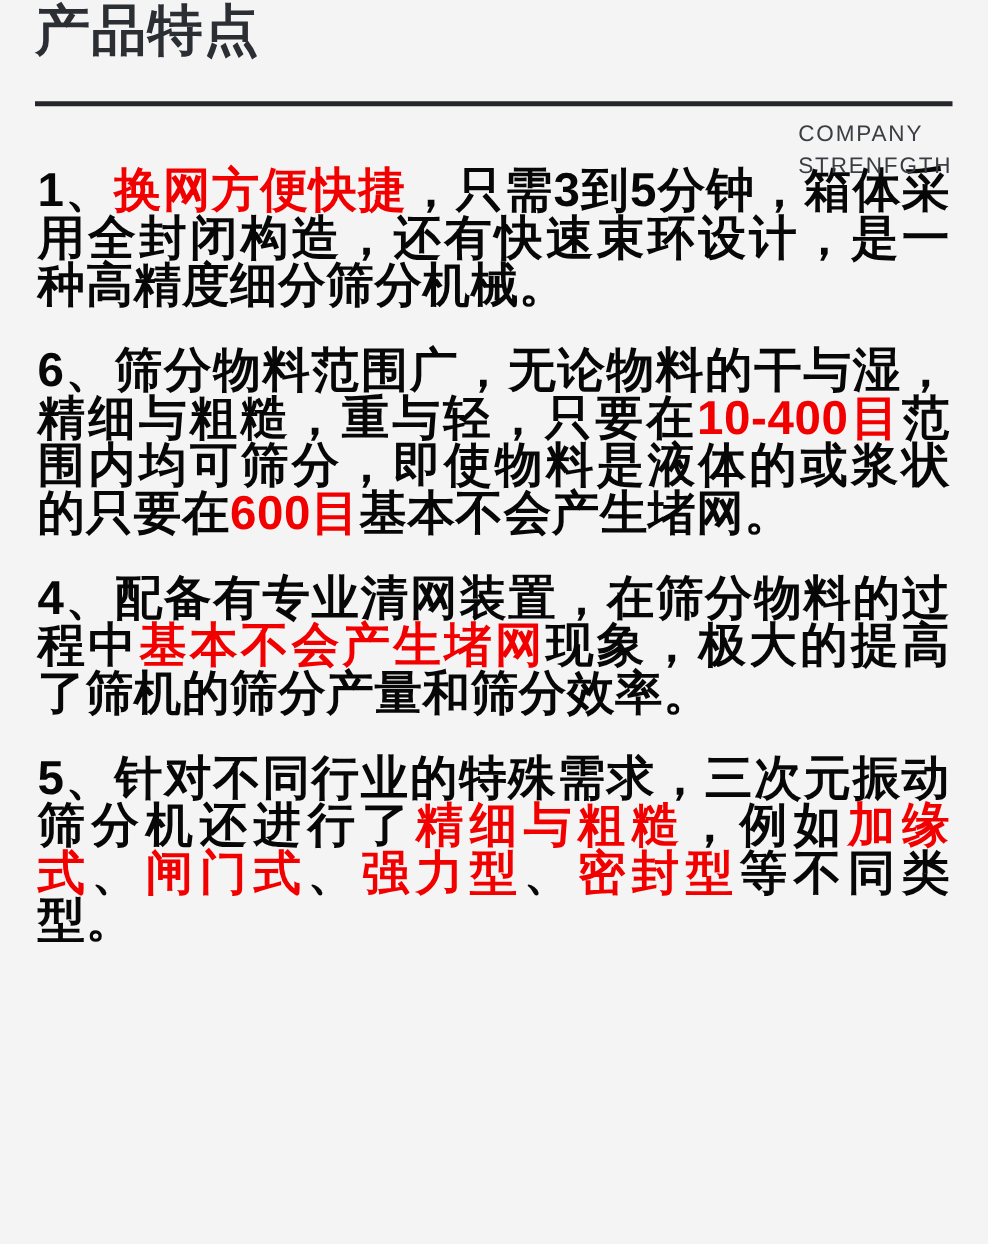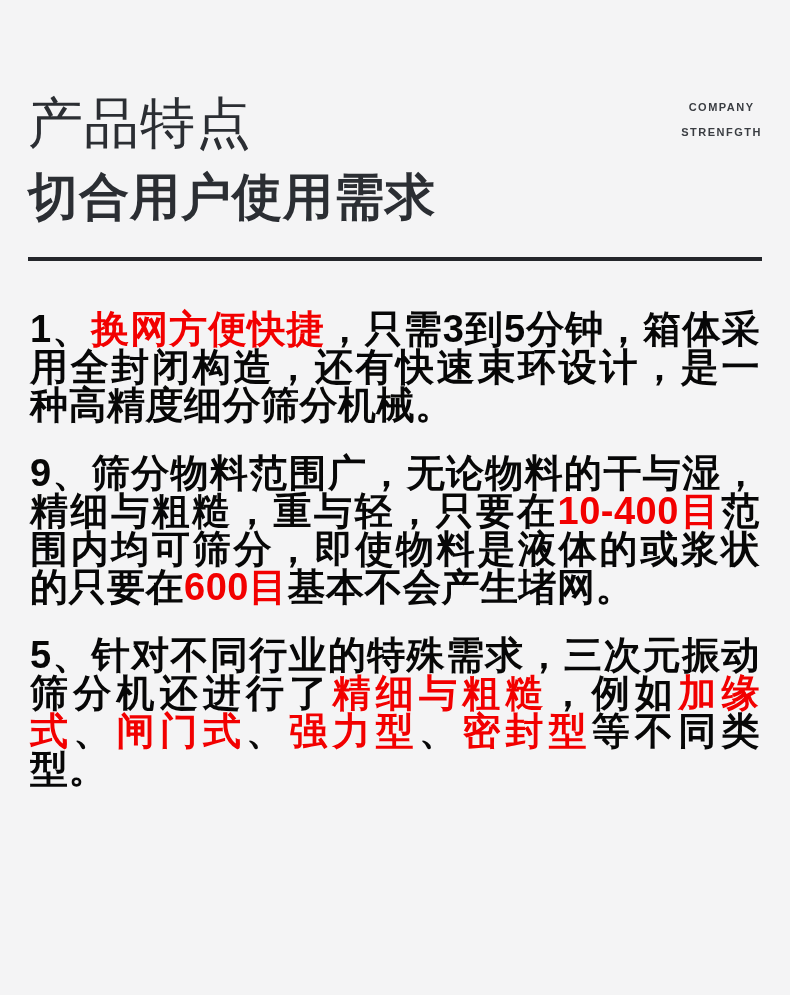--- a/index.html
+++ b/index.html
@@ -10,28 +10,27 @@
   html,body{width:790px;height:995px;}
   body{
     background:var(--bg);
     font-family:"Liberation Sans","DejaVu Sans",sans-serif;
     position:relative;
     overflow:hidden;
   }
   .page{width:790px;height:995px;padding:0 28px;position:relative;}
   .badge{
     position:absolute; top:95px; right:28px;
-    text-align:center; color:var(--badge);
-    font-size:11px; font-weight:bold; letter-spacing:1.5px;
+    text-align:left; color:var(--badge);
+    font-size:18px; font-weight:normal; letter-spacing:1.5px;
     line-height:25px;
   }
   .badge span{display:block;}
   h1.title{
-    padding-top:93px;
-    font-size:55px; line-height:1.12; font-weight:400;
+    font-size:44px; line-height:1.12; font-weight:700;
     color:var(--heading); letter-spacing:1px;
   }
   h2.subtitle{
     margin-top:14px;
     font-size:50px; line-height:1.12; font-weight:900;
     color:var(--heading); letter-spacing:1px;
   }
   .divider{
     margin-top:32px; height:4px; width:734px;
     background:var(--divider);
@@ -49,23 +48,23 @@
 <body>
 
 <div class="page">
 
   <div class="badge">
     <span>COMPANY</span>
     <span>STRENFGTH</span>
   </div>
 
   <h1 class="title">产品特点</h1>
-  <h2 class="subtitle">切合用户使用需求</h2>
 
   <div class="divider"></div>
 
   <div class="features" id="features">
       <p class="feature"><span>1、</span><span class="hl">换网方便快捷</span><span>，只需3到5分钟，箱体采用全封闭构造，还有快速束环设计，是一种高精度细分筛分机械。</span></p>
-      <p class="feature"><span>9、筛分物料范围广，无论物料的干与湿，精细与粗糙，重与轻，只要在</span><span class="hl">10-400目</span><span>范围内均可筛分，即使物料是液体的或浆状的只要在</span><span class="hl">600目</span><span>基本不会产生堵网。</span></p>
+      <p class="feature"><span>6、筛分物料范围广，无论物料的干与湿，精细与粗糙，重与轻，只要在</span><span class="hl">10-400目</span><span>范围内均可筛分，即使物料是液体的或浆状的只要在</span><span class="hl">600目</span><span>基本不会产生堵网。</span></p>
+      <p class="feature"><span>4、配备有专业清网装置，在筛分物料的过程中</span><span class="hl">基本不会产生堵网</span><span>现象，极大的提高了筛机的筛分产量和筛分效率。</span></p>
       <p class="feature"><span>5、针对不同行业的特殊需求，三次元振动筛分机还进行了</span><span class="hl">精细与粗糙</span><span>，例如</span><span class="hl">加缘式</span><span>、</span><span class="hl">闸门式</span><span>、</span><span class="hl">强力型</span><span>、</span><span class="hl">密封型</span><span>等不同类型。</span></p>
     </div>
 
 </div>
 
 </body></html>

